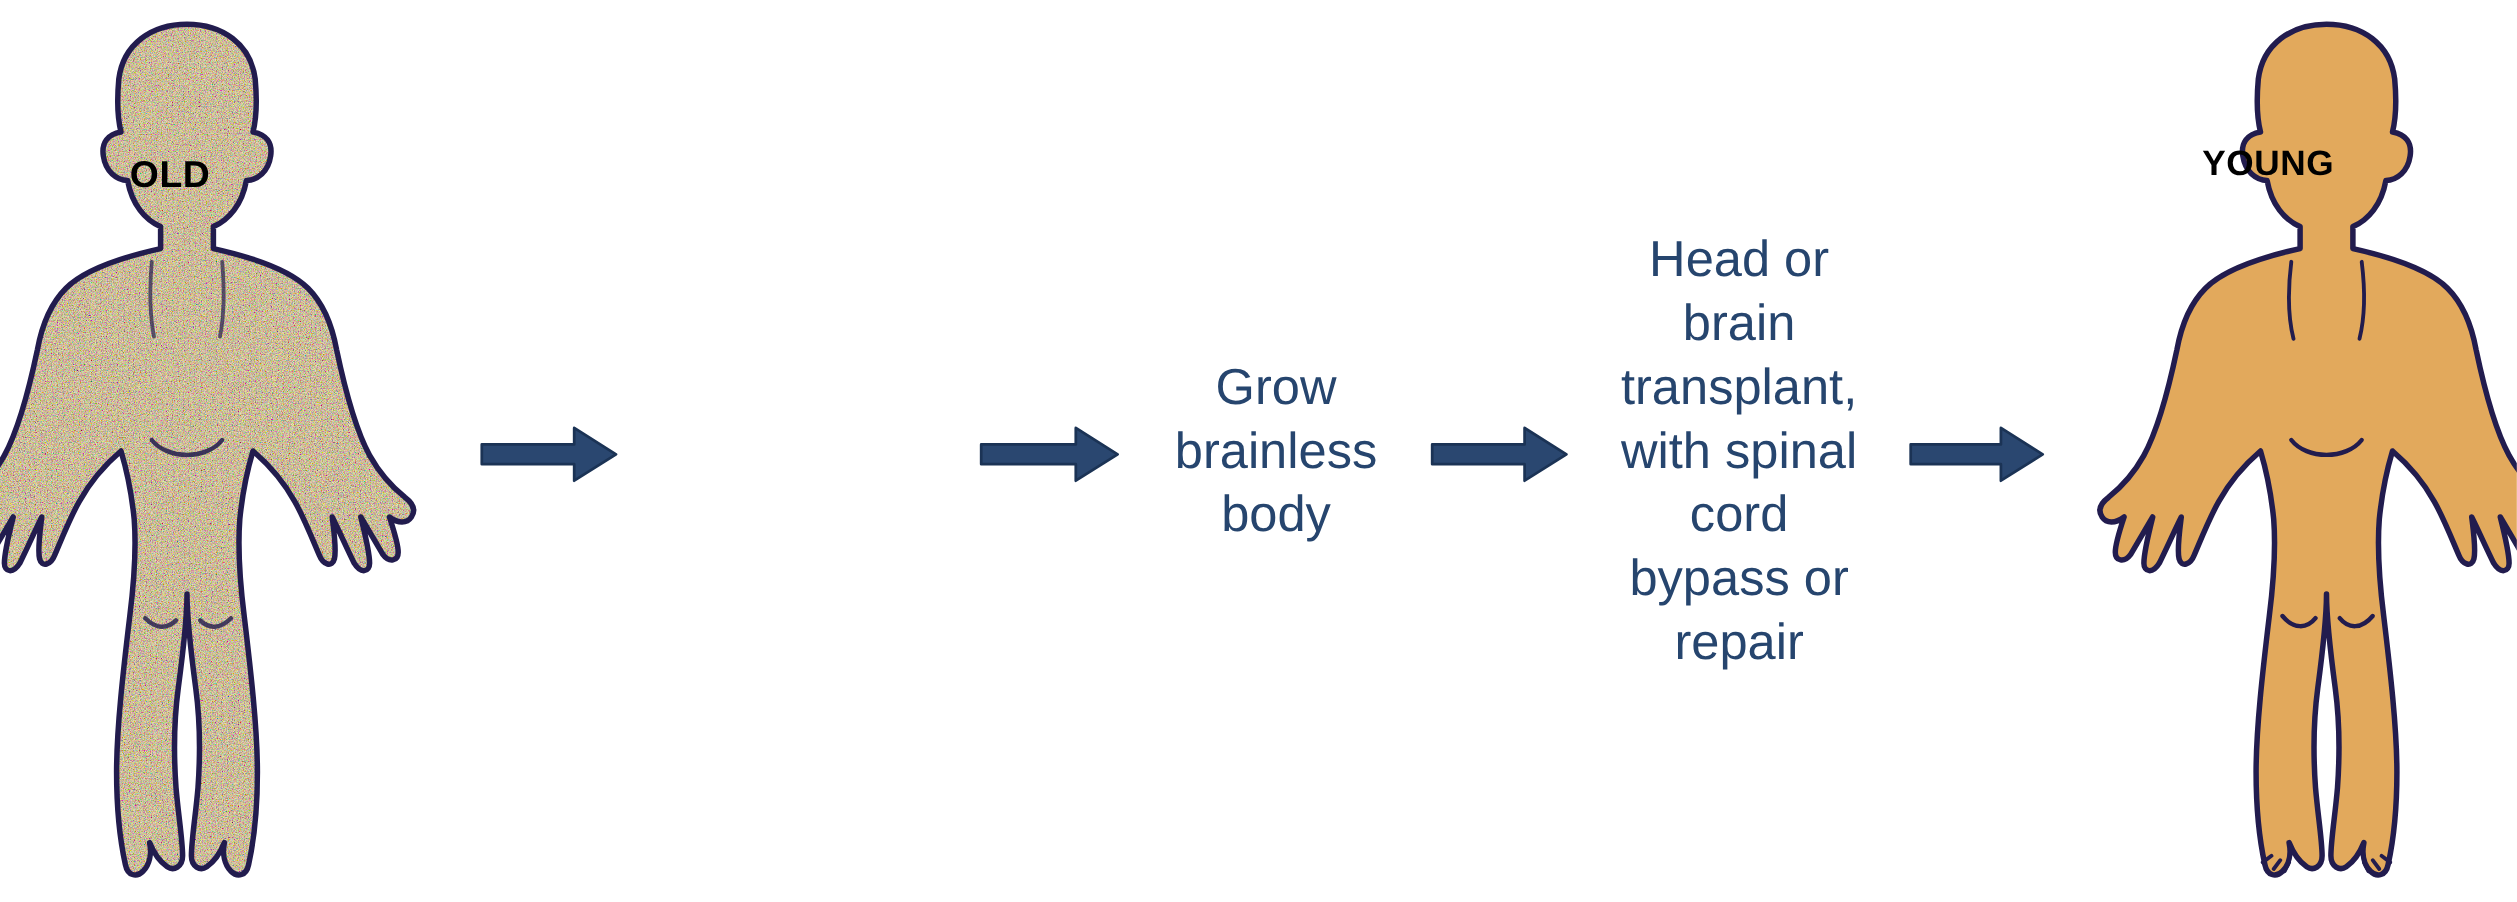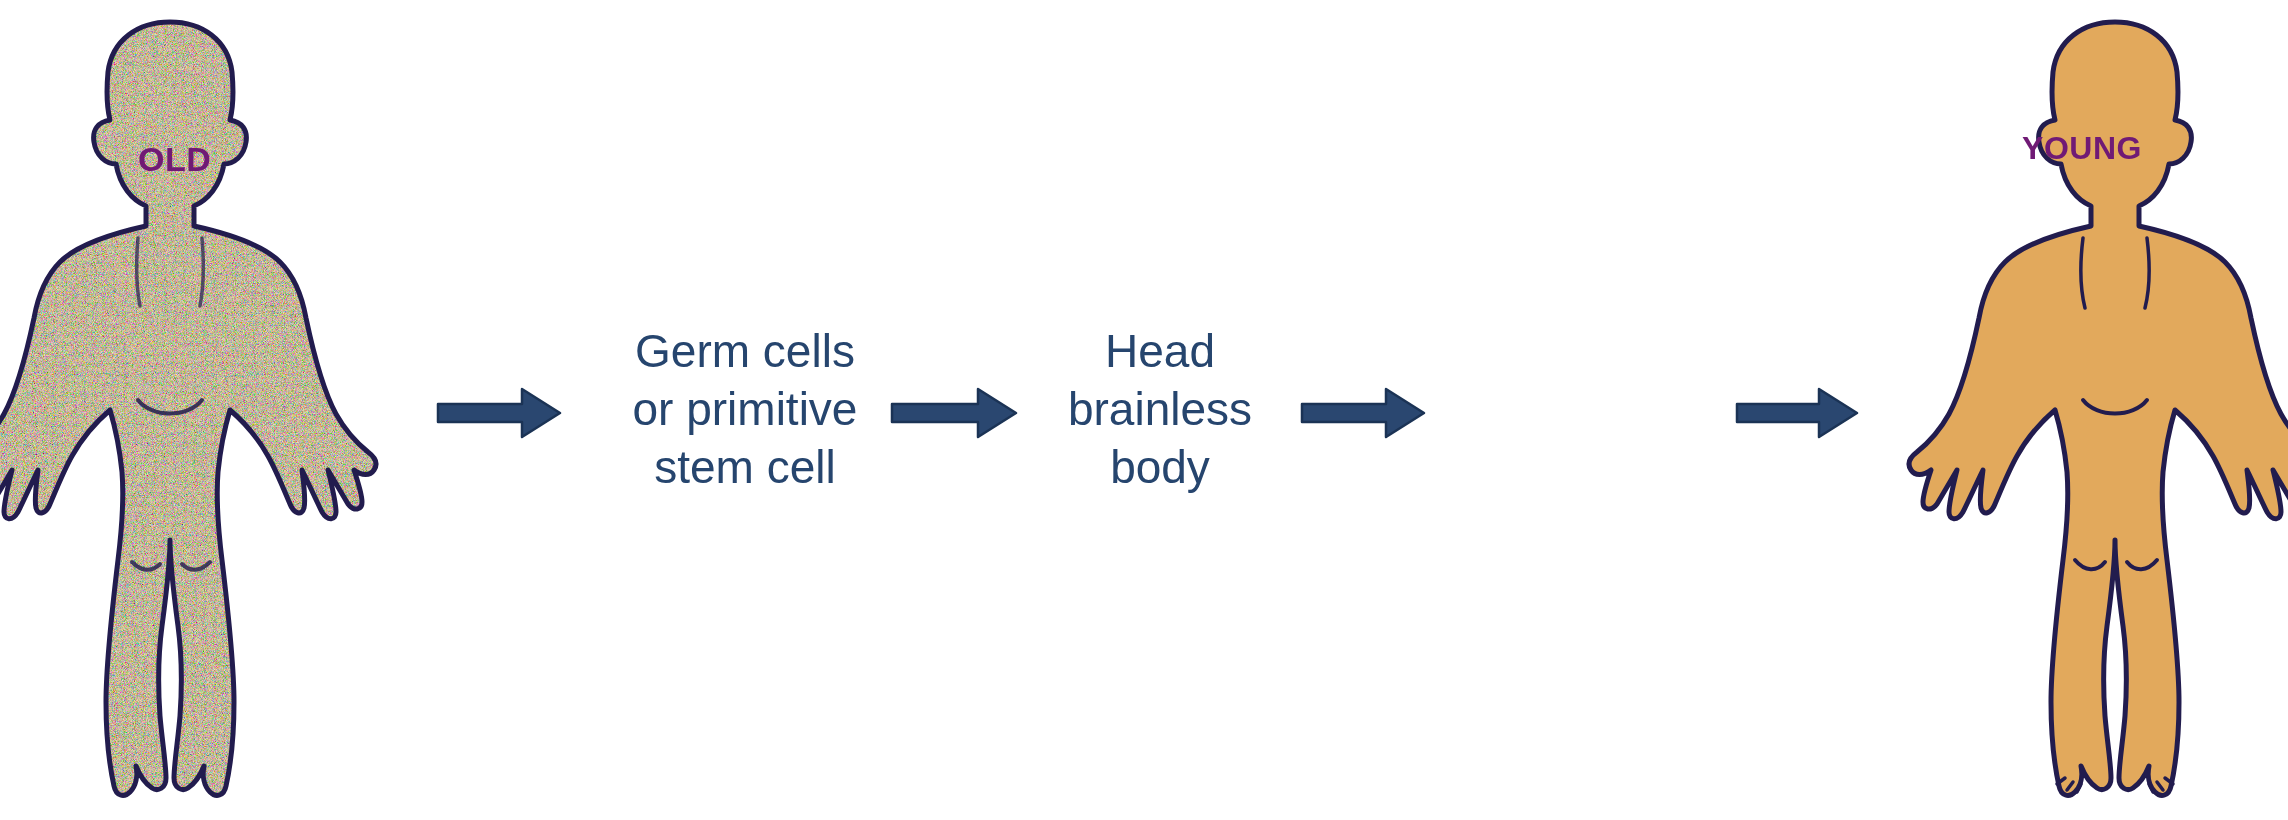--- a/index.html
+++ b/index.html
@@ -33,25 +33,24 @@
     width: 100%;
     height: 100%;
   }
   #figure-old  { left: -40px; }
   #figure-young{ left: 1905px; }
 
   .body-label {
     position: absolute;
     font-family: "Liberation Sans", sans-serif;
     font-weight: bold;
-    color: #701a75;
+    color: #000000;
     letter-spacing: 0.5px;
     white-space: nowrap;
     user-select: none;
-    margin-left: 20px;
   }
   #label-old   { left: 118px;  top: 140px; font-size: 34px; }
   #label-young { left: 2062px; top: 130px; font-size: 32px; transform: translateX(-50%); }
 
   
   .arrow {
     position: absolute;
     height: 56px;
     top: 385px;
   }
@@ -254,40 +253,44 @@
     </svg>
   </div>
   <div class="body-label" id="label-old">OLD</div>
 
   <div class="arrow" id="arrow-1">
     <svg viewBox="0 0 126 56" xmlns="http://www.w3.org/2000/svg" preserveAspectRatio="none" aria-hidden="true">
       <polygon points="2,19 86,19 86,4 124,28 86,52 86,37 2,37" fill="#2A4770" stroke="#1B3355" stroke-width="2.5" stroke-linejoin="round"></polygon>
     </svg>
   </div>
 
-  <div class="step-text" id="step-1">Germ cells
-or primitive
-stem cell</div>
 
   <div class="arrow" id="arrow-2">
     <svg viewBox="0 0 128 56" xmlns="http://www.w3.org/2000/svg" preserveAspectRatio="none" aria-hidden="true">
       <polygon points="2,19 88,19 88,4 126,28 88,52 88,37 2,37" fill="#2A4770" stroke="#1B3355" stroke-width="2.5" stroke-linejoin="round"></polygon>
     </svg>
   </div>
 
-  <div class="step-text" id="step-2">Head
+  <div class="step-text" id="step-2">Grow
 brainless
 body</div>
 
   <div class="arrow" id="arrow-3">
     <svg viewBox="0 0 126 56" xmlns="http://www.w3.org/2000/svg" preserveAspectRatio="none" aria-hidden="true">
       <polygon points="2,19 86,19 86,4 124,28 86,52 86,37 2,37" fill="#2A4770" stroke="#1B3355" stroke-width="2.5" stroke-linejoin="round"></polygon>
     </svg>
   </div>
 
+  <div class="step-text" id="step-3">Head or
+brain
+transplant,
+with spinal
+cord
+bypass or
+repair</div>
 
   <div class="arrow" id="arrow-4">
     <svg viewBox="0 0 124 56" xmlns="http://www.w3.org/2000/svg" preserveAspectRatio="none" aria-hidden="true">
       <polygon points="2,19 84,19 84,4 122,28 84,52 84,37 2,37" fill="#2A4770" stroke="#1B3355" stroke-width="2.5" stroke-linejoin="round"></polygon>
     </svg>
   </div>
 
   <div class="figure" id="figure-young">
     <svg viewBox="0 0 420 820" xmlns="http://www.w3.org/2000/svg" aria-hidden="true">
       <path d="

